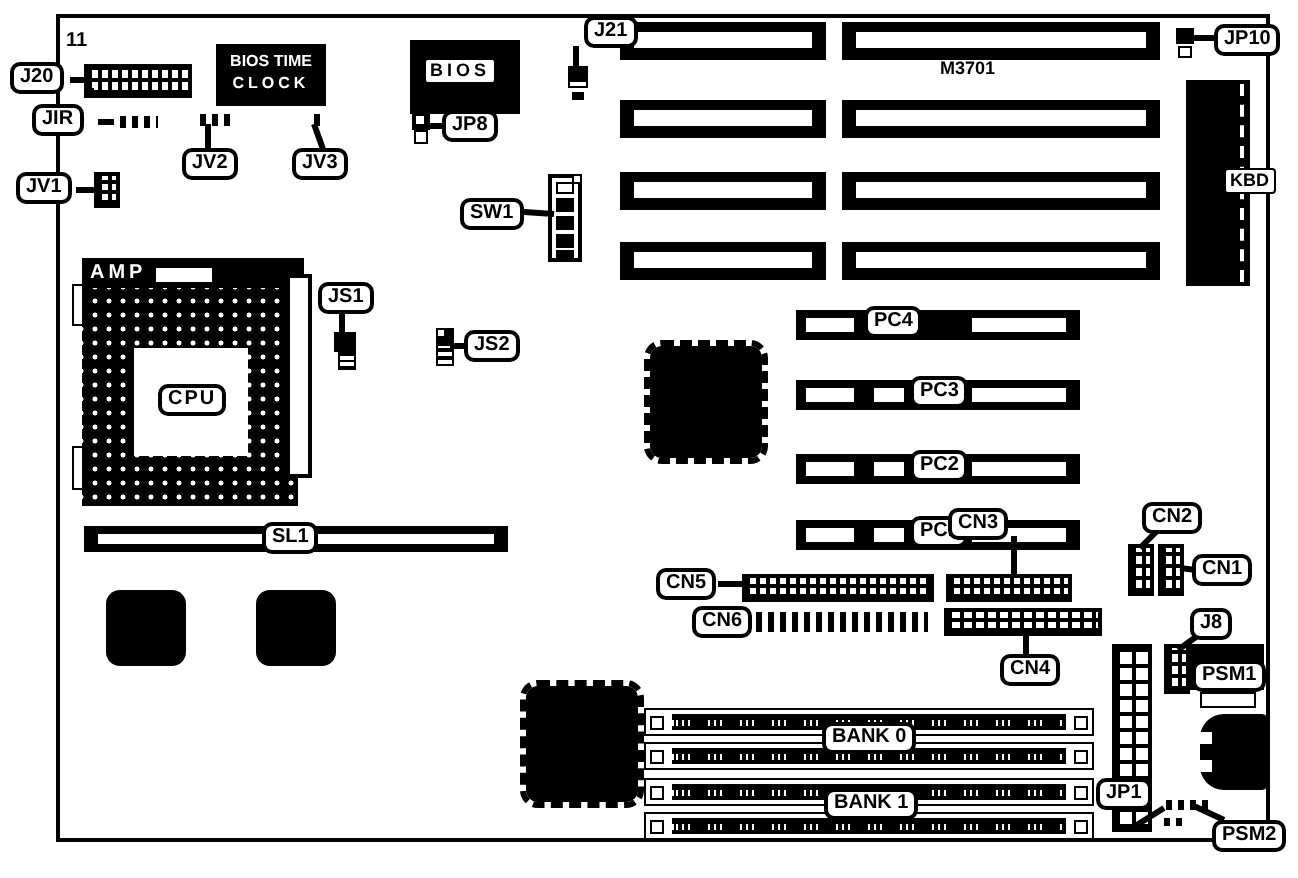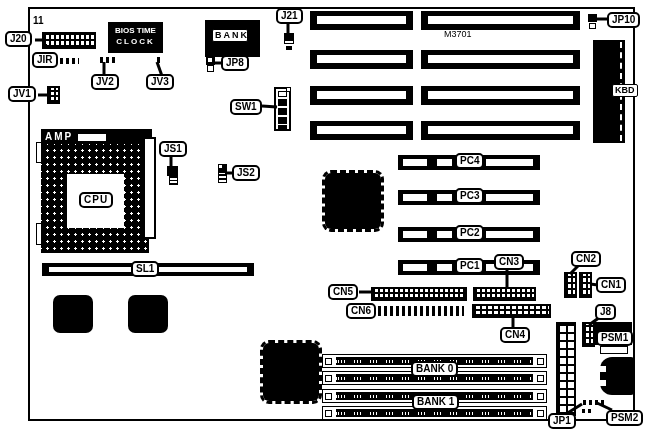--- a/index.html
+++ b/index.html
@@ -60,36 +60,36 @@
   <div class="blk" style="left:421px;top:86px;width:159px;height:19px">
       <div class="slotwhite" style="left:7px;right:7px;top:5px;bottom:6px"></div>
     </div>
   <div class="blk" style="left:310px;top:121px;width:103px;height:19px">
       <div class="slotwhite" style="left:7px;right:7px;top:5px;bottom:6px"></div>
     </div>
   <div class="blk" style="left:421px;top:121px;width:159px;height:19px">
       <div class="slotwhite" style="left:7px;right:7px;top:5px;bottom:6px"></div>
     </div>
 
-  <div class="abs" style="left:444px;top:29px;font-size:9px;font-weight:normal;z-index:6">M3701</div>
+  <div class="abs" style="left:470px;top:29px;font-size:9px;font-weight:bold;z-index:6">M3701</div>
 
   <div class="abs" style="left:33px;top:15px;font-size:10px;font-weight:bold;z-index:6">11</div>
   <div class="grid" style="left:42px;top:32px;width:54px;height:17px;--cw:5px;--ch:6px"></div>
   <div class="blk" style="left:42px;top:44px;width:5px;height:5px;z-index:11"></div>
   <div class="hstripe" style="left:55px;top:56px;width:26px;height:10px"></div>
   <div class="hstripe" style="left:95px;top:55px;width:23px;height:10px"></div>
   <div class="hstripe" style="left:152px;top:55px;width:13px;height:10px"></div>
   <div class="grid" style="left:47px;top:86px;width:13px;height:18px;--cw:5px;--ch:5px"></div>
 
   <div class="blk" style="left:108px;top:22px;width:55px;height:31px"></div>
   <div class="wtxt" style="left:108px;top:26px;width:55px;text-align:center;font-size:8px">BIOS TIME</div>
   <div class="wtxt" style="left:108px;top:37px;width:55px;text-align:center;font-size:8px;letter-spacing:2px">CLOCK</div>
 
   <div class="blk" style="left:205px;top:20px;width:55px;height:37px"></div>
-  <div class="lab sq" style="left:212px;top:29px;width:36px;letter-spacing:2px">BANK</div>
+  <div class="lab sq" style="left:212px;top:29px;width:36px;letter-spacing:2px">BIOS</div>
 
   <div class="blk" style="left:206px;top:56px;width:9px;height:9px">
       <div class="slotwhite" style="left:2px;top:2px;width:4px;height:4px"></div>
     </div>
   <div class="wbox" style="left:207px;top:65px;width:7px;height:7px"></div>
   <div class="blk" style="left:284px;top:33px;width:10px;height:11px">
       <div class="slotwhite" style="left:1px;top:8px;width:8px;height:2px"></div>
     </div>
   <div class="blk" style="left:286px;top:46px;width:6px;height:4px"></div>
   <div class="blk" style="left:588px;top:14px;width:9px;height:8px"></div>
@@ -134,21 +134,21 @@
   <div class="chip" style="left:53px;top:295px;width:40px;height:38px"></div>
   <div class="chip" style="left:128px;top:295px;width:40px;height:38px"></div>
   <div class="qfp" style="left:322px;top:170px;width:56px;height:56px"></div>
   <div class="qfp" style="left:260px;top:340px;width:56px;height:58px"></div>
 
   <div class="blk" style="left:398px;top:155px;width:142px;height:15px">
     <div class="slotwhite" style="left:5px;top:4px;width:24px;height:7px"></div>
       <div class="slotwhite" style="left:39px;top:4px;width:15px;height:7px"></div>
       <div class="slotwhite" style="left:88px;top:4px;width:47px;height:7px"></div>
     </div>
-  <div class="lab" style="left:455px;top:153px">PC4</div>
+  <div class="lab" style="left:432px;top:153px">PC4</div>
   <div class="blk" style="left:398px;top:190px;width:142px;height:15px">
     <div class="slotwhite" style="left:5px;top:4px;width:24px;height:7px"></div>
       <div class="slotwhite" style="left:39px;top:4px;width:15px;height:7px"></div>
       <div class="slotwhite" style="left:88px;top:4px;width:47px;height:7px"></div>
     </div>
   <div class="lab" style="left:455px;top:188px">PC3</div>
   <div class="blk" style="left:398px;top:227px;width:142px;height:15px">
     <div class="slotwhite" style="left:5px;top:4px;width:24px;height:7px"></div>
       <div class="slotwhite" style="left:39px;top:4px;width:15px;height:7px"></div>
       <div class="slotwhite" style="left:88px;top:4px;width:47px;height:7px"></div>
@@ -223,34 +223,34 @@
       <line x1="513" y1="328" x2="513" y2="316"></line>
       <line x1="578" y1="266" x2="570" y2="274"></line>
       <line x1="598" y1="285" x2="590" y2="284"></line>
       <line x1="600" y1="317" x2="589" y2="325"></line>
       <line x1="566" y1="414" x2="582" y2="404"></line>
       <line x1="612" y1="410" x2="597" y2="403"></line>
     </g>
   </svg>
 
   <div class="lab" style="left:5px;top:31px">J20</div>
-  <div class="lab" style="left:32px;top:52px">JIR</div>
+  <div class="lab" style="left:16px;top:52px">JIR</div>
   <div class="lab" style="left:8px;top:86px">JV1</div>
   <div class="lab" style="left:91px;top:74px">JV2</div>
   <div class="lab" style="left:146px;top:74px">JV3</div>
   <div class="lab" style="left:221px;top:55px">JP8</div>
-  <div class="lab" style="left:276px;top:8px">J21</div>
+  <div class="lab" style="left:292px;top:8px">J21</div>
   <div class="lab" style="left:607px;top:12px">JP10</div>
   <div class="lab" style="left:230px;top:99px">SW1</div>
   <div class="lab" style="left:159px;top:141px">JS1</div>
   <div class="lab" style="left:232px;top:165px">JS2</div>
   <div class="lab" style="left:328px;top:284px">CN5</div>
   <div class="lab" style="left:346px;top:303px">CN6</div>
-  <div class="lab" style="left:494px;top:254px">CN3</div>
+  <div class="lab" style="left:474px;top:254px">CN3</div>
   <div class="lab" style="left:500px;top:327px">CN4</div>
   <div class="lab" style="left:571px;top:251px">CN2</div>
   <div class="lab" style="left:596px;top:277px">CN1</div>
   <div class="lab" style="left:595px;top:304px">J8</div>
   <div class="lab" style="left:596px;top:330px">PSM1</div>
   <div class="lab" style="left:606px;top:410px">PSM2</div>
-  <div class="lab" style="left:548px;top:413px">JP1</div>
+  <div class="lab" style="left:548px;top:389px">JP1</div>
 
 </div>
 
 </body></html>

